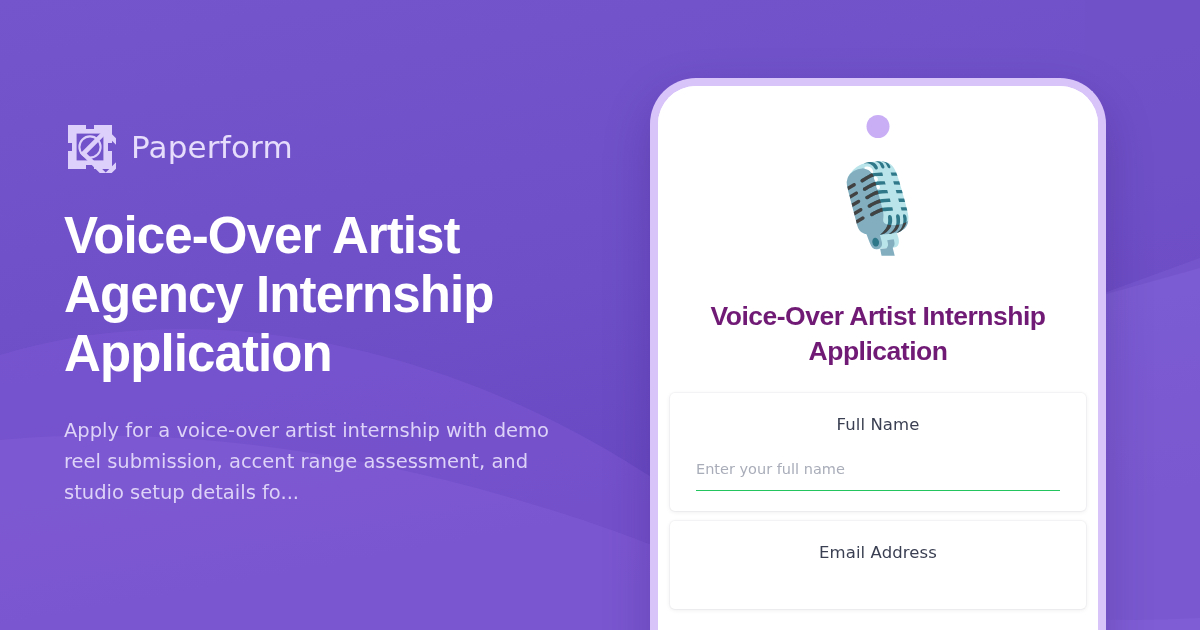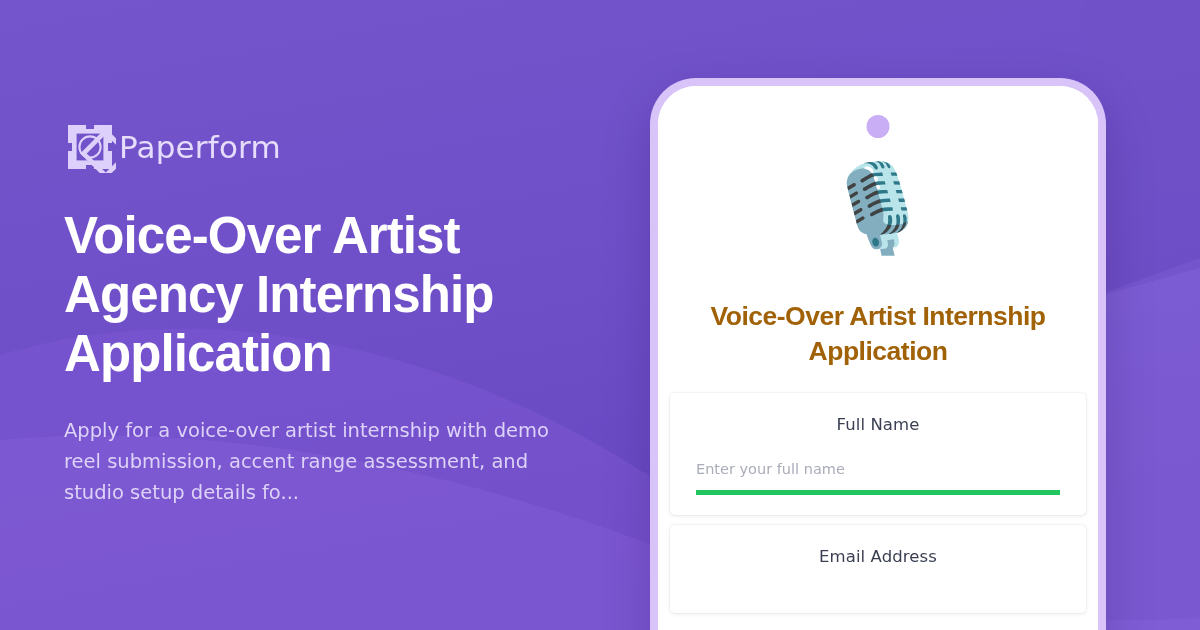--- a/index.html
+++ b/index.html
@@ -18,21 +18,21 @@
   
   .left-col {
     position:absolute;
     left:64px; top:0;
     width:560px; height:630px;
     display:flex; flex-direction:column;
     justify-content:center;
     z-index:4;
   }
 
-  .brand { display:flex; align-items:center; gap:3px; margin-bottom:34px; }
+  .brand { display:flex; align-items:center; gap:15px; margin-bottom:34px; }
   .brand-mark { width:52px; height:52px; flex:0 0 52px; display:block; }
   .brand-name {
     font-size:31px; font-weight:400; letter-spacing:0.2px;
     color:#e6dcfb;
     font-family:"DejaVu Sans", sans-serif;
   }
 
   .headline {
     font-size:51px;
     line-height:1.155;
@@ -96,21 +96,21 @@
 
   .form-title {
     position:absolute;
     left:0; right:0; top:213px;
     text-align:center;
     padding:0 26px;
     font-size:26.5px;
     line-height:1.33;
     font-weight:700;
     letter-spacing:-0.5px;
-    color:#a16207;
+    color:#701a75;
   }
 
   .fields {
     position:absolute;
     left:0; right:0; top:307px;
     display:flex; flex-direction:column;
     gap:10px;
   }
 
   .field-card {
@@ -126,21 +126,21 @@
     font-weight:400;
     letter-spacing:.1px;
     margin-bottom:27px;
     font-family:"DejaVu Sans", sans-serif;
     text-align:center;
   }
   .field-input {
     font-size:14.5px;
     color:#a9adb9;
     padding-bottom:13px;
-    border-bottom:5px solid #22c55e;
+    border-bottom:1px solid #22c55e;
     font-family:"DejaVu Sans", sans-serif;
   }
 </style>
 </head>
 <body>
 
 <div id="bg-layer">
   <svg viewBox="0 0 1200 630" preserveAspectRatio="none" aria-hidden="true">
     <defs>
       <linearGradient id="bgGrad" x1="0" y1="0" x2="0.35" y2="1">

